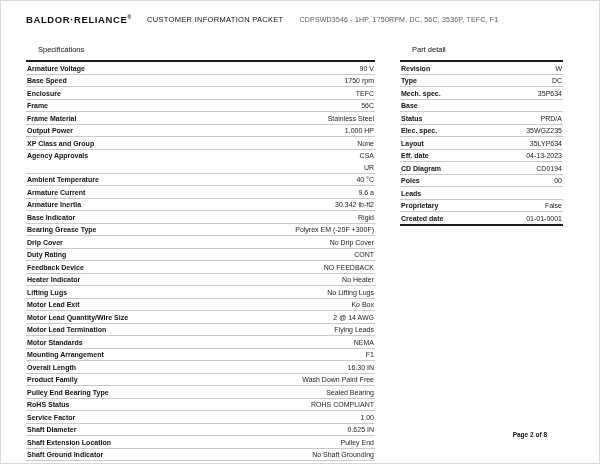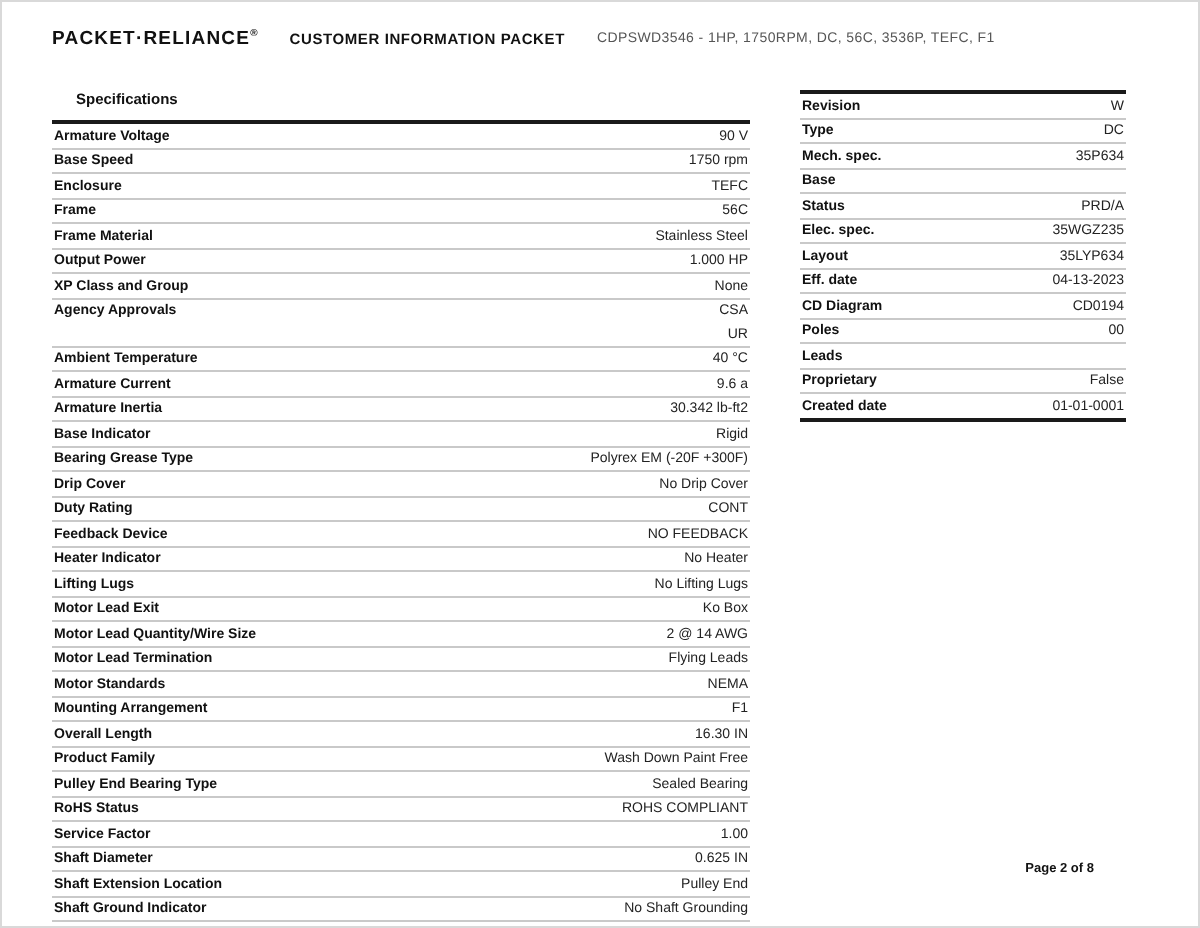--- a/index.html
+++ b/index.html
@@ -19,36 +19,36 @@
     display:flex; align-items:center; gap:16px;
     white-space:nowrap;
   }
   .logo {
     font-size:9.5px; font-weight:bold; letter-spacing:0.6px;
     color:#111;
   }
   .logo .reliance { }
   .logo .reg { font-size:5px; vertical-align:super; letter-spacing:0; }
   .packet-title {
-    font-size:7.5px; font-weight:bold; letter-spacing:0.3px; color:#111;
+    font-size:7.5px; font-weight:normal; letter-spacing:0.3px; color:#111;
   }
   .product-code {
     font-size:7px; color:#555; letter-spacing:0.2px;
   }
 
   
   .main {
     position:absolute; top:44px; left:25px; right:25px;
     display:flex; gap:25px; align-items:flex-start;
   }
   .col-specs { width:349px; flex:none; }
   .col-part  { width:163px; flex:none; }
 
   .section-title {
-    font-size:7.5px; font-weight:bold; margin-bottom:6px; color:#111;padding-left:12px;
+    font-size:7.5px; font-weight:normal; margin-bottom:6px; color:#111;padding-left:12px;
   }
   .table { border-top:2px solid #1a1a1a; width:100%; }
   .row {
     display:flex; justify-content:space-between; align-items:flex-start;
     border-bottom:1px solid #c9c9c9;
     padding:2px 1px;
     min-height:11px;
   }
   .row .label { font-size:7px; font-weight:bold; color:#111; line-height:7px; padding-top:0.5px; }
   .row .value { font-size:7px; color:#222; text-align:right; line-height:7px; padding-top:0.5px; }
@@ -58,21 +58,21 @@
   
   .footer {
     position:absolute; top:430px; right:52px;
     font-size:6.5px; font-weight:bold; color:#111;
   }
 </style>
 </head>
 <body>
 
 <div class="header">
-  <span class="logo"><span>PACKET</span><span>·</span><span class="reliance">RELIANCE</span><span class="reg">®</span></span>
+  <span class="logo"><span>BALDOR</span><span>·</span><span class="reliance">RELIANCE</span><span class="reg">®</span></span>
   <span class="packet-title">CUSTOMER INFORMATION PACKET</span>
   <span class="product-code">CDPSWD3546 - 1HP, 1750RPM, DC, 56C, 3536P, TEFC, F1</span>
 </div>
 
 <div class="main">
 
   <div class="col-specs">
     <div class="section-title">Specifications</div>
     <div class="table spec-table" id="spec-table">
         <div class="row">
@@ -259,20 +259,21 @@
         <div class="row">
     <span class="label">Shaft Ground Indicator</span>
     <span class="value">
             <div class="vline">No Shaft Grounding</div>
           </span>
   </div>
       </div>
   </div>
 
   <div class="col-part">
+    <div class="section-title">Part detail</div>
     <div class="table part-table" id="part-table">
         <div class="row">
     <span class="label">Revision</span>
     <span class="value">
             <div class="vline">W</div>
           </span>
   </div>
         <div class="row">
     <span class="label">Type</span>
     <span class="value">

